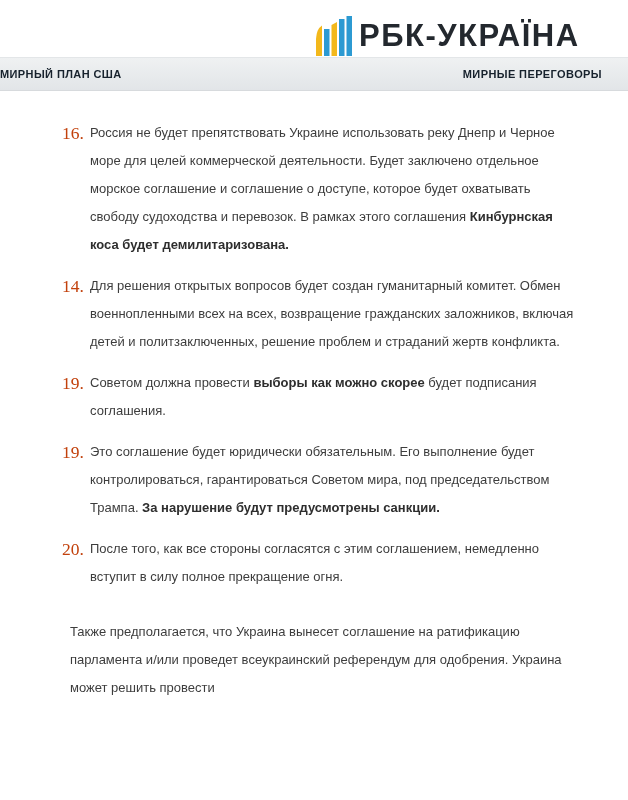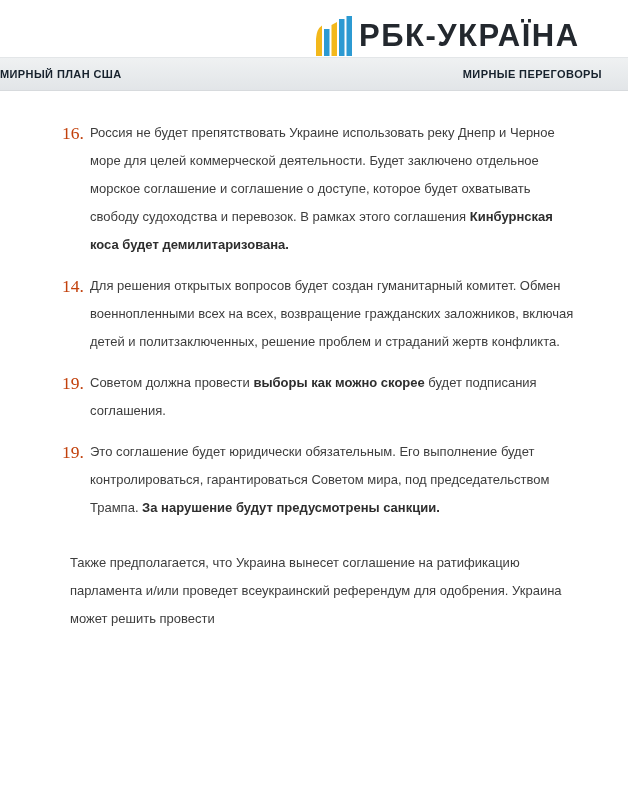--- a/index.html
+++ b/index.html
@@ -122,15 +122,19 @@
         <p class="list-text"><span>Для решения открытых вопросов будет создан гуманитарный комитет. Обмен военнопленными всех на всех, возвращение гражданских заложников, включая детей и политзаключенных, решение проблем и страданий жертв конфликта.</span></p>
       </div>
       <div class="list-row">
         <span class="list-num">19.</span>
         <p class="list-text"><span>Советом должна провести </span><b>выборы как можно скорее</b><span> будет подписания соглашения.</span></p>
       </div>
       <div class="list-row">
         <span class="list-num">19.</span>
         <p class="list-text"><span>Это соглашение будет юридически обязательным. Его выполнение будет контролироваться, гарантироваться Советом мира, под председательством Трампа. </span><b>За нарушение будут предусмотрены санкции.</b></p>
       </div>
+      <div class="list-row">
+        <span class="list-num">20.</span>
+        <p class="list-text"><span>После того, как все стороны согласятся с этим соглашением, немедленно вступит в силу полное прекращение огня.</span></p>
+      </div>
     </div>
   <p class="closing"><span>Также предполагается, что Украина вынесет соглашение на ратификацию парламента и/или проведет всеукраинский референдум для одобрения. Украина может решить провести </span></p>
 </main>
 
 </body></html>

